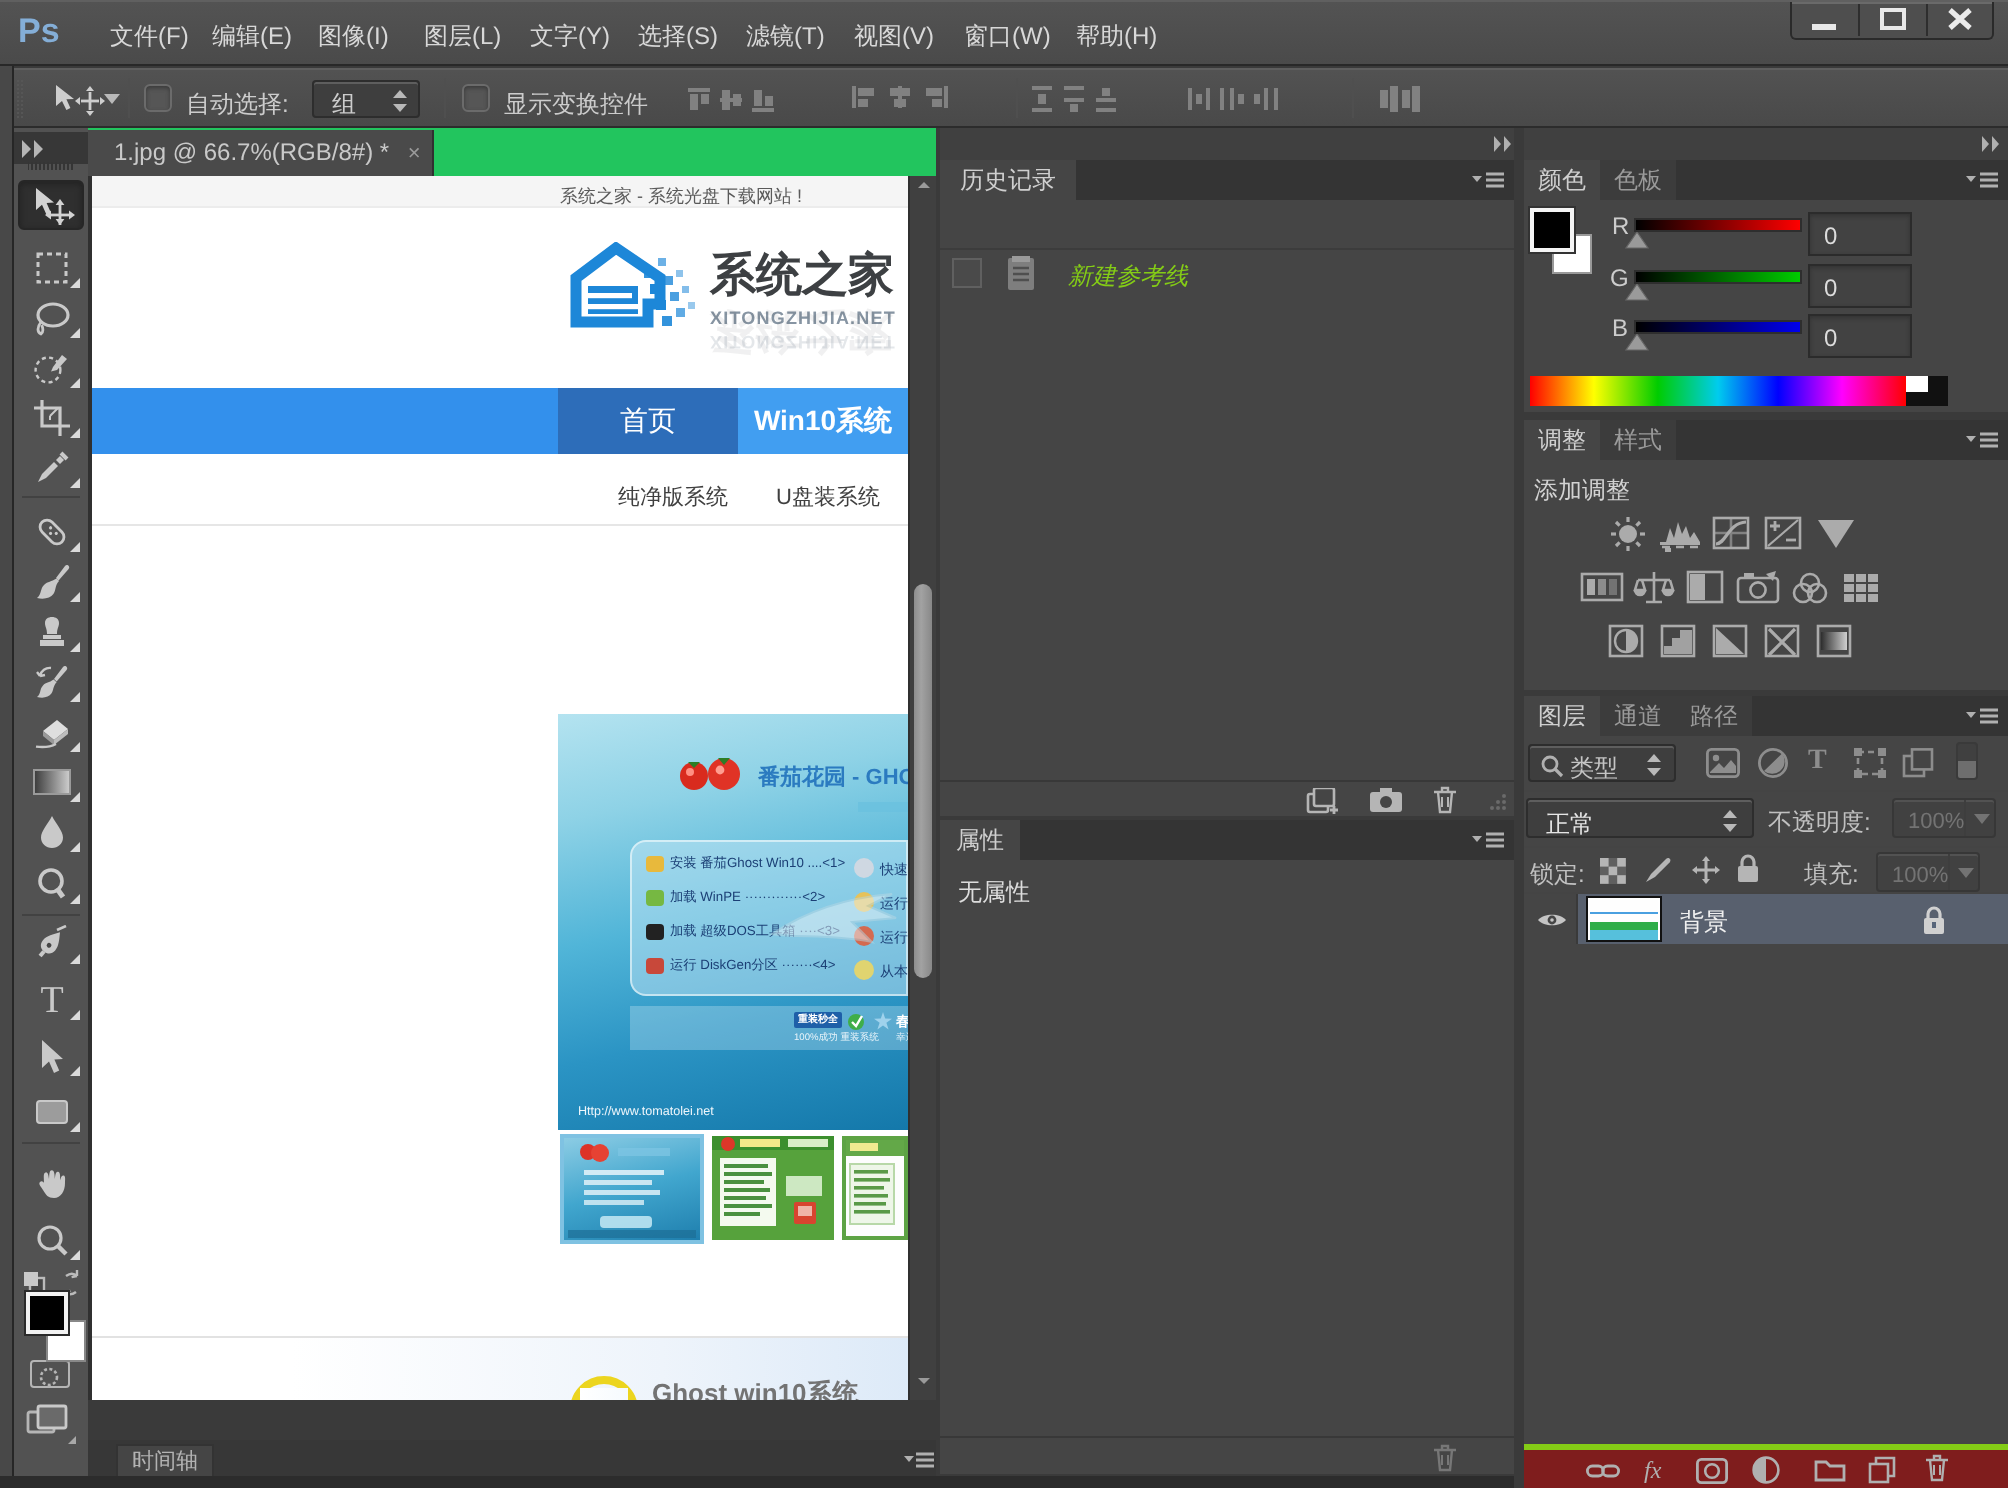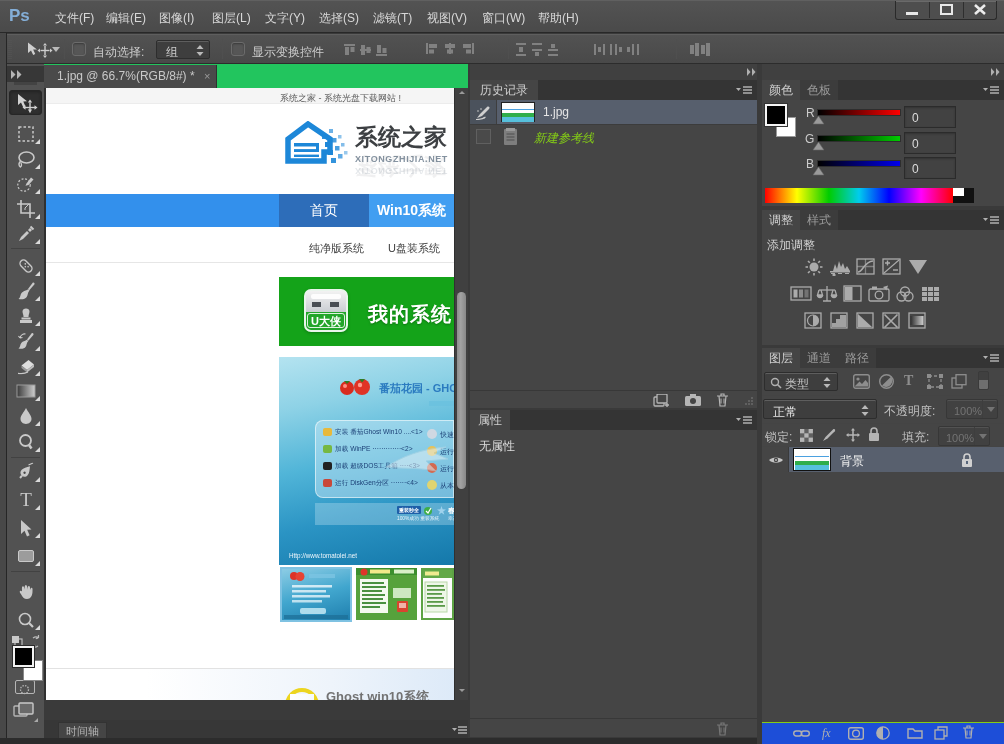--- a/index.html
+++ b/index.html
@@ -432,29 +432,20 @@
     <div class="abs" style="left:311px;top:66px;font-size:9px;font-weight:bold;letter-spacing:0.6px;color:#8795a3;white-space:nowrap">XITONGZHIJIA.NET</div>
     <div class="abs" style="left:311px;top:62px;font-size:23px;font-weight:bold;color:#3d4043;white-space:nowrap;transform:scaleY(-1);opacity:0.07">系统之家</div>
     <div class="abs" style="left:311px;top:78px;font-size:9px;font-weight:bold;letter-spacing:0.6px;color:#8795a3;white-space:nowrap;transform:scaleY(-1);opacity:0.22">XITONGZHIJIA.NET</div>
     <div class="abs" style="left:0;top:106px;width:410px;height:33px;background:#3390ec">
       <div class="abs" style="left:235px;top:0;width:90px;height:33px;background:#2d6db9;color:#fff;font-size:14px;text-align:center;line-height:33px">首页</div>
       <div class="abs" style="left:325px;top:0;width:85px;height:33px;background:#419ef1;color:#fff;font-size:14px;font-weight:bold;text-align:center;line-height:33px">Win10系统</div>
     </div>
     <div class="abs" style="left:265px;top:153px;width:56px;font-size:11px;color:#404040">纯净版系统</div>
     <div class="abs" style="left:344px;top:153px;width:56px;font-size:11px;color:#404040">U盘装系统</div>
     <div class="abs" style="left:0;top:174px;width:410px;height:1px;background:#e6e6e6"></div>
-    <div class="abs" style="left:235px;top:189px;width:175px;height:69px;background:#14a319">
-      <div class="abs" style="left:25px;top:12px;width:44px;height:43px;border-radius:7px;background:linear-gradient(#f2f2f2,#c9cdd2 55%,#23a52a 55%);border:2px solid #e9f5ec;box-shadow:0 1px 3px rgba(0,60,10,.4)">
-        <div class="abs" style="left:5px;top:3px;width:30px;height:5px;border-radius:2px;background:#fdfdfd"></div>
-        <div class="abs" style="left:6px;top:11px;width:9px;height:5px;background:#4a4f55"></div>
-        <div class="abs" style="left:24px;top:11px;width:9px;height:5px;background:#4a4f55"></div>
-        <div class="abs" style="left:1px;top:22px;width:38px;height:15px;color:#fff;font-size:11px;font-weight:bold;text-align:center;border:1px solid rgba(255,255,255,.85);border-radius:3px;line-height:15px">U大侠</div>
-      </div>
-      <div class="abs" style="left:89px;top:24px;font-size:20px;font-weight:bold;color:#fff;letter-spacing:1px;text-shadow:0 1px 2px rgba(0,70,0,.5)">我的系统</div>
-    </div>
     <div class="abs" style="left:235px;top:269px;width:175px;height:208px;background:linear-gradient(168deg,#b4e3f0 0%,#8ed2e6 22%,#51b5d8 48%,#2b94c4 72%,#1478aa 100%)">
       <div class="abs" style="left:60px;top:20px;width:120px;height:20px">
         <svg width="36" height="20">
             <circle cx="8" cy="11" r="7" fill="#d92b1e"></circle>
             <circle cx="6" cy="9" r="2" fill="#ff8f82"></circle>
             <path d="M5 4 L11 4 L8 7 Z" fill="#2d7d26"></path>
             <circle cx="23" cy="10" r="8" fill="#e03326"></circle>
             <circle cx="21" cy="8" r="2.2" fill="#ff9d90"></circle>
             <path d="M20 2 L26 2 L23 5.5 Z" fill="#2d7d26"></path>
           </svg>
@@ -594,38 +585,20 @@
         </svg>
     </div>
     <div class="tabrow" style="left:470px;top:80px;width:287px">
       <div class="ptab" style="left:0;width:68px">历史记录</div>
       <svg class="abs" style="left:266px;top:6px" width="17" height="9">
           <path d="M0 2 L5 2 L2.5 5 Z" fill="#b0b0b0"></path>
           <path d="M7 1 H16 M7 4 H16 M7 7 H16" stroke="#b0b0b0" stroke-width="1.5"></path>
         </svg>
     </div>
     <div class="panel" style="left:470px;top:100px;width:287px;height:290px">
-      <div class="abs" style="left:0;top:0;width:287px;height:24px;background:#575f6d">
-        <div class="abs" style="left:0;top:0;width:27px;height:24px;background:#4b525c;border-right:1px solid #3e3e3e">
-          <svg class="abs" style="left:5px;top:4px" width="17" height="16">
-              <path d="M2 14 L5 10 L12 3 C13.5 1.6 15.5 3.5 14 5 L7 12 Z" fill="#cfcfcf"></path>
-              <path d="M1 15.5 C4 15.5 8 15 10.5 13" stroke="#cfcfcf" stroke-width="1.2" fill="none"></path>
-              <circle cx="3" cy="7" r="0.8" fill="#cfcfcf"></circle>
-              <circle cx="6" cy="5" r="0.8" fill="#cfcfcf"></circle>
-              <circle cx="9" cy="14" r="0.8" fill="#cfcfcf"></circle>
-            </svg>
-        </div>
-        <div class="abs" style="left:31px;top:2px;width:34px;height:20px;background:#fff;border:1px solid #222">
-          <div style="position:absolute;left:0;top:0;width:32px;height:10px;background:#fdfdfd"></div>
-          <div style="position:absolute;left:0;top:6px;width:32px;height:1px;background:#4aa0e0"></div>
-          <div style="position:absolute;left:0;top:10px;width:32px;height:4px;background:#2fae4a"></div>
-          <div style="position:absolute;left:0;top:14px;width:32px;height:5px;background:#56c0dc"></div>
-        </div>
-        <span class="abs" style="left:73px;top:5px;font-size:12px;color:#e6e6e6">1.jpg</span>
-      </div>
       <div class="abs" style="left:0;top:24px;width:287px;height:24px;background:#454545;border-top:1px solid #3c3c3c">
         <div class="abs" style="left:6px;top:4px;width:15px;height:15px;border:1px solid #606060;background:#4a4a4a"></div>
         <svg class="abs" style="left:33px;top:3px" width="16" height="18">
             <rect x="1" y="1" width="13" height="16" rx="1" fill="#7e7e7e"></rect>
             <rect x="3" y="0" width="9" height="3" fill="#9a9a9a"></rect>
             <g stroke="#4f4f4f" stroke-width="1.2">
               <path d="M3.5 6 H11.5 M3.5 9 H11.5 M3.5 12 H11.5"></path>
             </g>
           </svg>
         <span class="abs" style="left:64px;top:5px;font-size:12px;color:#84cc16;font-style:italic">新建参考线</span>
@@ -949,21 +922,21 @@
           <div style="position:absolute;left:1px;top:16px;width:34px;height:5px;background:#56c0dc"></div>
         </div>
         <span class="abs" style="left:78px;top:6px;font-size:12px;color:#f0f0f0;">背景</span>
         <svg class="abs" style="left:199px;top:6px" width="12" height="15">
             <rect x="1" y="6" width="10" height="8" rx="1" fill="#d0d0d0"></rect>
             <path d="M3 6 V4 A3 3 0 0 1 9 4 V6" fill="none" stroke="#d0d0d0" stroke-width="1.6"></path>
             <rect x="5" y="8" width="2" height="3" fill="#57657a"></rect>
           </svg>
       </div>
       <div class="abs" style="left:0;top:104px;width:242px;height:250px;background:#454545"></div>
-      <div class="abs" style="left:0;top:354px;width:242px;height:22px;background:#1d4ed8;border-top:1px solid #84cc16">
+      <div class="abs" style="left:0;top:354px;width:242px;height:22px;background:#7f1d1d;border-top:3px solid #84cc16">
         <svg class="abs" style="left:31px;top:6px" width="17" height="9">
             <g fill="none" stroke="#b0b0b0" stroke-width="1.4">
               <rect x="0.7" y="2" width="8" height="5" rx="2.5"></rect>
               <rect x="8.3" y="2" width="8" height="5" rx="2.5"></rect>
             </g>
           </svg>
         <div class="abs" style="left:60px;top:3px;font-size:12px;font-style:italic;color:#b0b0b0;font-family:'Liberation Serif',serif">fx</div>
         <svg class="abs" style="left:86px;top:4px" width="16" height="13">
             <rect x="0.7" y="0.7" width="14.6" height="11.6" rx="2" fill="none" stroke="#b0b0b0" stroke-width="1.4"></rect>
             <circle cx="8" cy="6.5" r="3.4" fill="none" stroke="#b0b0b0" stroke-width="1.3"></circle>

